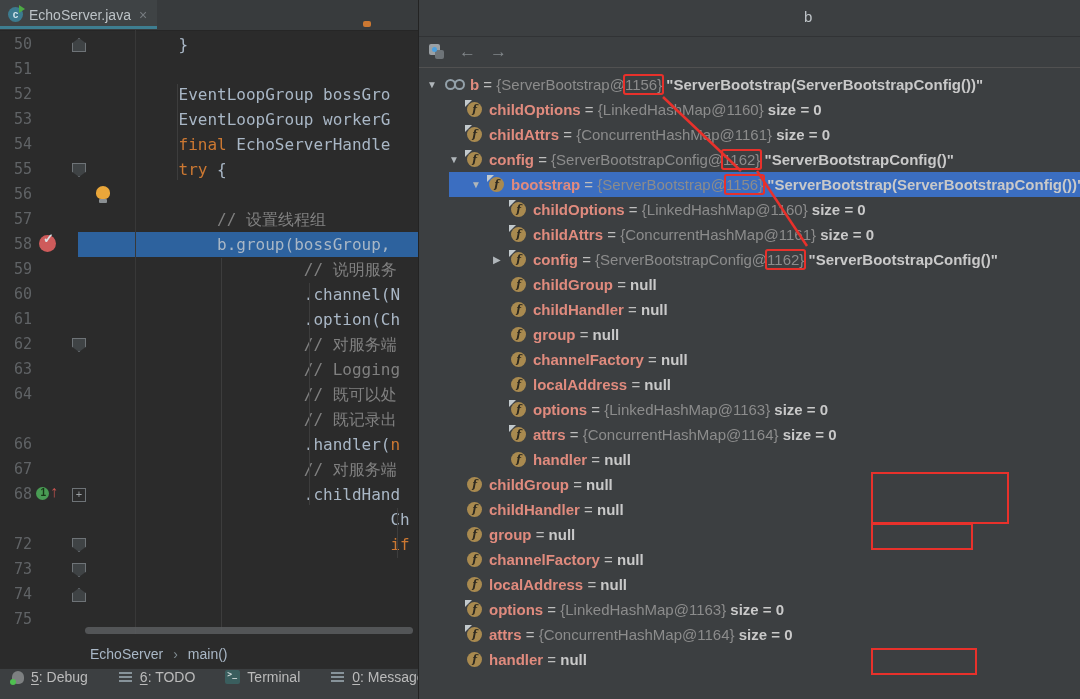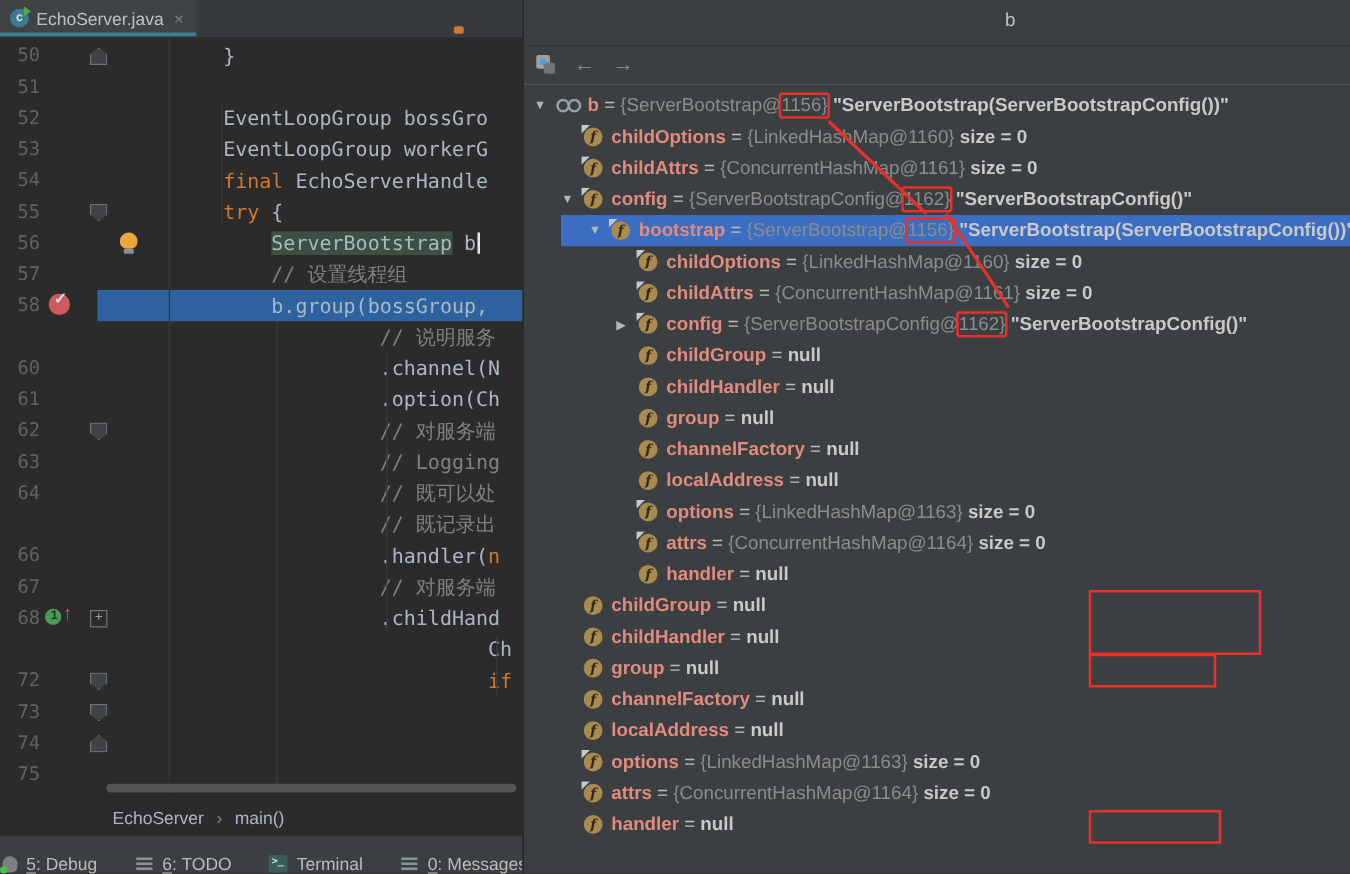--- a/index.html
+++ b/index.html
@@ -50,21 +50,21 @@
   
   .guide{position:absolute;width:1px;background:#3d3d3d;}
   .gutline{position:absolute;left:135px;top:30px;height:604px;width:1px;background:#383838;}
   .hscroll{position:absolute;left:85px;top:627px;width:328px;height:7px;background:#5a5d5f;border-radius:4px;opacity:.85;}
 
   .breadcrumb{position:absolute;left:0;top:640px;width:418px;height:28px;background:#2b2b2b;display:flex;align-items:center;gap:10px;padding-left:90px;box-sizing:border-box;font-size:14px;}
   .bc-class,.bc-method{color:#a9b7c6;}
   .bc-sep{color:#7f8b91;}
 
   .statusbar{position:absolute;left:0;top:668px;width:418px;height:31px;background:#3c3f41;border-top:1px solid #2c2c2c;
-             display:flex;align-items:flex-end;gap:30px;padding-left:2px;box-sizing:border-box;}
+             display:flex;align-items:flex-start;gap:30px;padding-left:12px;box-sizing:border-box;}
   .sb-item{display:flex;align-items:center;gap:7px;color:#bbbbbb;font-size:14px;white-space:nowrap;}
   .sb-label u{text-underline-offset:2px;}
   .sic{display:inline-block;position:relative;}
   .sic-debug{width:12px;height:13px;background:#7d8081;border-radius:6px 6px 5px 5px;}
   .sic-debug:after{content:"";position:absolute;left:-2px;bottom:-1px;width:6px;height:6px;border-radius:50%;background:#4fbf50;}
   .sic-todo,.sic-messages{width:13px;height:2px;background:#87939a;box-shadow:0 -4px 0 #87939a,0 4px 0 #87939a;margin:0 1px;}
   .sic-terminal{width:15px;height:14px;background:#3a5e5e;border-radius:2px;color:#d6dede;font-size:8px;font-weight:bold;text-align:left;line-height:9px;padding-left:2px;box-sizing:border-box;font-family:"DejaVu Sans Mono",monospace;}
 
   
   .panel{position:absolute;left:418px;top:0;width:662px;height:699px;background:#3c3f41;border-left:1px solid #232323;box-sizing:border-box;}
@@ -154,37 +154,39 @@
             <span class="lnum">55</span>
             <span class="fold fold-down"></span>
           </div>
           <div class="codecell"><span class="seg-c">    </span><span class="seg-k">try</span><span class="seg-c"> {</span></div>
         </div>
         <div class="ed-line">
           <div class="gut">
             <span class="lnum">56</span>
             <span class="gi gi-bulb"></span>
           </div>
-          <div class="codecell"><span class="seg-c">        </span><span class="seg-h">ServerBootstrap</span><span class="seg-c"> b</span><span class="caret"></span></div>
         </div>
         <div class="ed-line">
           <div class="gut">
             <span class="lnum">57</span>
           </div>
           <div class="codecell"><span class="seg-c">        </span><span class="seg-m">// 设置线程组</span></div>
         </div>
         <div class="ed-line exec">
           <div class="execbg"></div>
           <div class="gut">
             <span class="lnum">58</span>
             <span class="gi gi-bp"></span>
           </div>
           <div class="codecell"><span class="seg-c">        b.group(bossGroup,</span></div>
         </div>
         <div class="ed-line">
+          <div class="gut">
+            <span class="lnum">59</span>
+          </div>
           <div class="codecell"><span class="seg-c">                 </span><span class="seg-m">// 说明服务</span></div>
         </div>
         <div class="ed-line">
           <div class="gut">
             <span class="lnum">60</span>
           </div>
           <div class="codecell"><span class="seg-c">                 .channel(N</span></div>
         </div>
         <div class="ed-line">
           <div class="gut">

